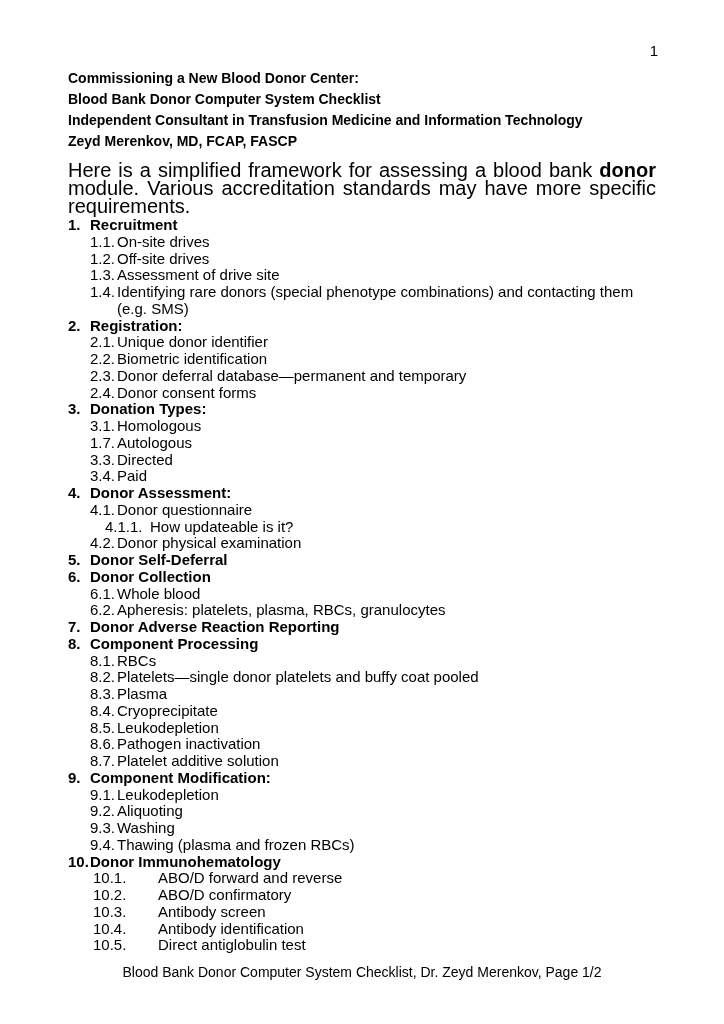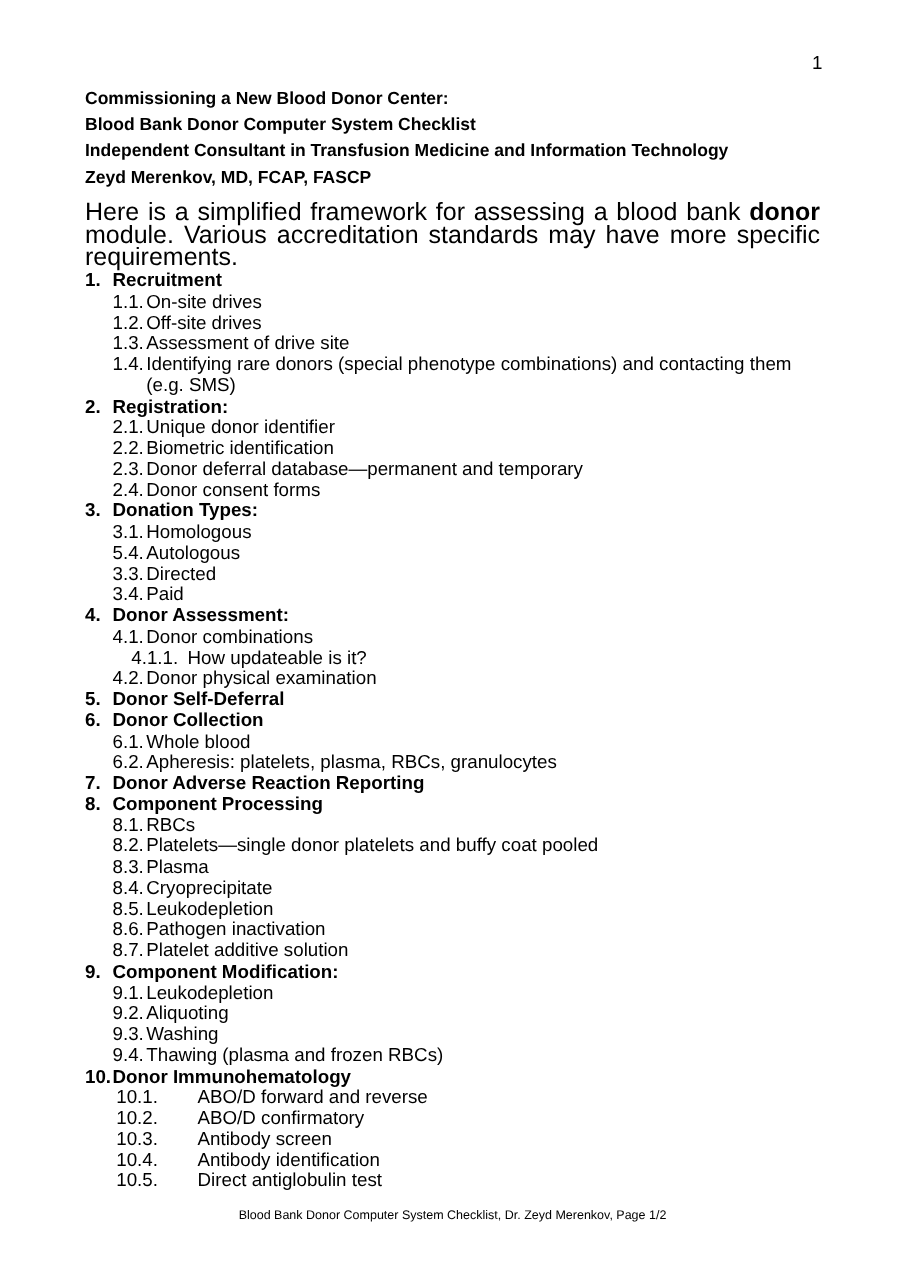--- a/index.html
+++ b/index.html
@@ -60,21 +60,21 @@
   .l3 { padding-left: 82px; }
   .l3 > .num { position: absolute; left: 37px; }
   .l2w { padding-left: 90px; }
   .l2w > .num { position: absolute; left: 25px; }
   .footer {
     position: absolute;
     top: 965px;
     left: 0;
     right: 0;
     text-align: center;
-    font-size: 10px;
+    font-size: 14px;
     line-height: 15px;
   }
 </style>
 </head>
 <body>
 
 <div class="page">
 
   <div class="pagenum">1</div>
 
@@ -93,25 +93,25 @@
       <div class="li l2"><span class="num">1.2.</span><span>Off-site drives</span></div>
       <div class="li l2"><span class="num">1.3.</span><span>Assessment of drive site</span></div>
       <div class="li l2"><span class="num">1.4.</span><span>Identifying rare donors (special phenotype combinations) and contacting them (e.g. SMS)</span></div>
       <div class="li l1"><span class="num">2.</span><span>Registration:</span></div>
       <div class="li l2"><span class="num">2.1.</span><span>Unique donor identifier</span></div>
       <div class="li l2"><span class="num">2.2.</span><span>Biometric identification</span></div>
       <div class="li l2"><span class="num">2.3.</span><span>Donor deferral database—permanent and temporary</span></div>
       <div class="li l2"><span class="num">2.4.</span><span>Donor consent forms</span></div>
       <div class="li l1"><span class="num">3.</span><span>Donation Types:</span></div>
       <div class="li l2"><span class="num">3.1.</span><span>Homologous</span></div>
-      <div class="li l2"><span class="num">5.4.</span><span>Autologous</span></div>
+      <div class="li l2"><span class="num">1.7.</span><span>Autologous</span></div>
       <div class="li l2"><span class="num">3.3.</span><span>Directed</span></div>
       <div class="li l2"><span class="num">3.4.</span><span>Paid</span></div>
       <div class="li l1"><span class="num">4.</span><span>Donor Assessment:</span></div>
-      <div class="li l2"><span class="num">4.1.</span><span>Donor combinations</span></div>
+      <div class="li l2"><span class="num">4.1.</span><span>Donor questionnaire</span></div>
       <div class="li l3"><span class="num">4.1.1.</span><span>How updateable is it?</span></div>
       <div class="li l2"><span class="num">4.2.</span><span>Donor physical examination</span></div>
       <div class="li l1"><span class="num">5.</span><span>Donor Self-Deferral</span></div>
       <div class="li l1"><span class="num">6.</span><span>Donor Collection</span></div>
       <div class="li l2"><span class="num">6.1.</span><span>Whole blood</span></div>
       <div class="li l2"><span class="num">6.2.</span><span>Apheresis:  platelets, plasma, RBCs, granulocytes</span></div>
       <div class="li l1"><span class="num">7.</span><span>Donor Adverse Reaction Reporting</span></div>
       <div class="li l1"><span class="num">8.</span><span>Component Processing</span></div>
       <div class="li l2"><span class="num">8.1.</span><span>RBCs</span></div>
       <div class="li l2"><span class="num">8.2.</span><span>Platelets—single donor platelets and buffy coat pooled</span></div>

